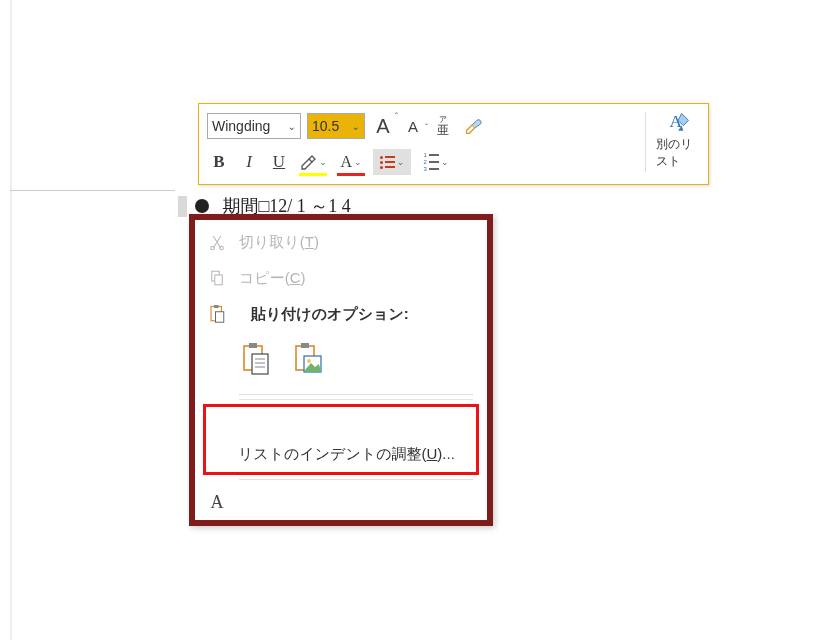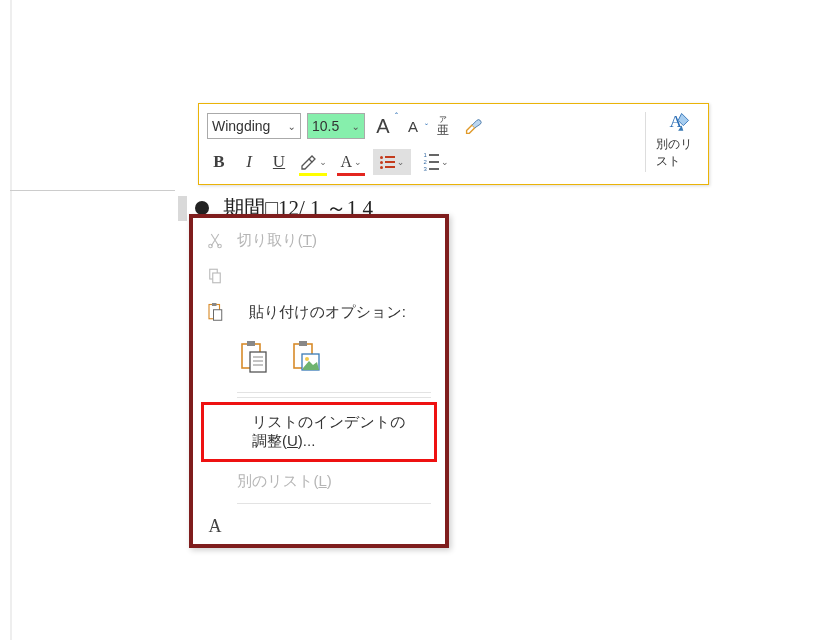--- a/index.html
+++ b/index.html
@@ -53,21 +53,21 @@
       font-size: 14px;
       background: #fff;
       justify-content: space-between;
     }
     .size-select {
       width: 58px; height: 26px;
       border: 1px solid #aaa;
       display: flex; align-items: center;
       padding: 0 4px;
       font-size: 14px;
-      background: #86efac;
+      background: #eab308;
       justify-content: space-between;
     }
     .chev { font-size: 10px; color: #555; }
     .ico-btn {
       display: flex; align-items: center; justify-content: center;
       min-width: 24px; height: 26px;
       position: relative;
       color: #404040;
     }
     .ruby-mark {
@@ -108,34 +108,34 @@
       font-size: 6px; line-height: 1;
       color: #3b6ea5;
     }
     .num-list-ico .li-row { display: flex; align-items: center; gap: 2px;}
     .num-list-ico .line { width:10px; height:2px; background:#666; }
 
     
     .doc-text {
       position: absolute;
       left: 178px; top: 194px;
-      font-size: 21px;
+      font-size: 18px;
       font-family: serif;
       color: #222;
       display: flex; align-items: center;
     }
     .doc-text .bullet { width:14px; height:14px; background:#222; border-radius:50%; margin-right:14px;}
     .sel-hl { background: #d9d9d9; padding: 0 2px; }
     
     
     .context-menu {
       position: absolute;
       left: 189px; top: 214px;
-      width: 260px;
-      border: 4px solid #7f1d1d;
+      width: 304px;
+      border: 6px solid #7f1d1d;
       background: #fff;
       box-shadow: 2px 2px 6px rgba(0,0,0,0.2);
       padding: 4px 0 0 0;
     }
     .cm-item {
       display: flex;
       align-items: center;
       padding: 8px 14px 8px 12px;
       gap: 12px;
       font-size: 15px;
@@ -155,21 +155,21 @@
       display: flex; align-items: center; justify-content: center;
     }
     .cm-separator {
       height: 1px; background: #e3e3e3;
       margin: 4px 14px 4px 44px;
     }
     .highlight-box {
       border: 3px solid #e11;
       margin: 2px 8px;
     }
-    .highlight-box .cm-item { padding-left: 48px; }
+    .highlight-box .cm-item { padding-left: 32px; margin-top: 30px; }
   </style>
 </head>
 <body>
 
 <div class="page-edge"></div>
 <div class="corner-line"></div>
 
 <div class="mini-toolbar">
   <div class="tb-row">
     <div class="font-select">
@@ -291,31 +291,34 @@
     </span>
   </div>
 
   <div class="cm-item disabled">
     <span class="cm-icon">
       <svg width="18" height="18" viewBox="0 0 24 24">
           <rect x="5" y="3" width="10" height="13" fill="none" stroke="#bbb" stroke-width="1.5"></rect>
           <rect x="9" y="8" width="10" height="13" fill="#fff" stroke="#bbb" stroke-width="1.5"></rect>
         </svg>
     </span>
+    <span class="cm-label">
+      <span>コピー(</span><span class="underline-char">C</span><span>)</span>
+    </span>
   </div>
 
   <div class="cm-item">
     <span class="cm-icon">
       <svg width="18" height="20" viewBox="0 0 24 26">
           <rect x="4" y="3" width="14" height="19" fill="none" stroke="#d88b2a" stroke-width="1.5"></rect>
           <rect x="8" y="1" width="6" height="4" fill="#888"></rect>
           <rect x="10" y="10" width="11" height="14" fill="#fff" stroke="#666" stroke-width="1.3"></rect>
         </svg>
     </span>
-    <span class="cm-label" style="font-weight:normal;padding-left:12px;">貼り付けのオプション:</span>
+    <span class="cm-label" style="font-weight:bold;padding-left:12px;">貼り付けのオプション:</span>
   </div>
 
   <div class="paste-opts">
     <div class="paste-opt">
       <svg width="30" height="34" viewBox="0 0 30 34">
         <rect x="3" y="4" width="18" height="24" fill="none" stroke="#d88b2a" stroke-width="1.6"></rect>
         <rect x="8" y="1" width="8" height="5" fill="#888"></rect>
         <rect x="11" y="12" width="16" height="20" fill="#fff" stroke="#555" stroke-width="1.3"></rect>
         <line x1="14" y1="17" x2="24" y2="17" stroke="#888"></line>
           <line x1="14" y1="21" x2="24" y2="21" stroke="#888"></line>
@@ -339,25 +342,20 @@
   <div class="cm-separator"></div>
 
   <div class="highlight-box">
     <div class="cm-item">
       <span class="cm-label">
         <span>リストのインデントの調整(</span><span class="underline-char">U</span><span>)...</span>
       </span>
     </div>
   </div>
 
-  <div class="cm-item cm-sub disabled">
-    <span class="cm-label">
-      <span>別のリスト(</span><span class="underline-char">L</span><span>)</span>
-    </span>
-  </div>
 
 
   <div class="cm-separator"></div>
 
   <div class="cm-item">
     <span class="cm-icon" style="font-family:serif;font-size:18px;color:#444;">A</span>
   </div>
 
 </div>
 

